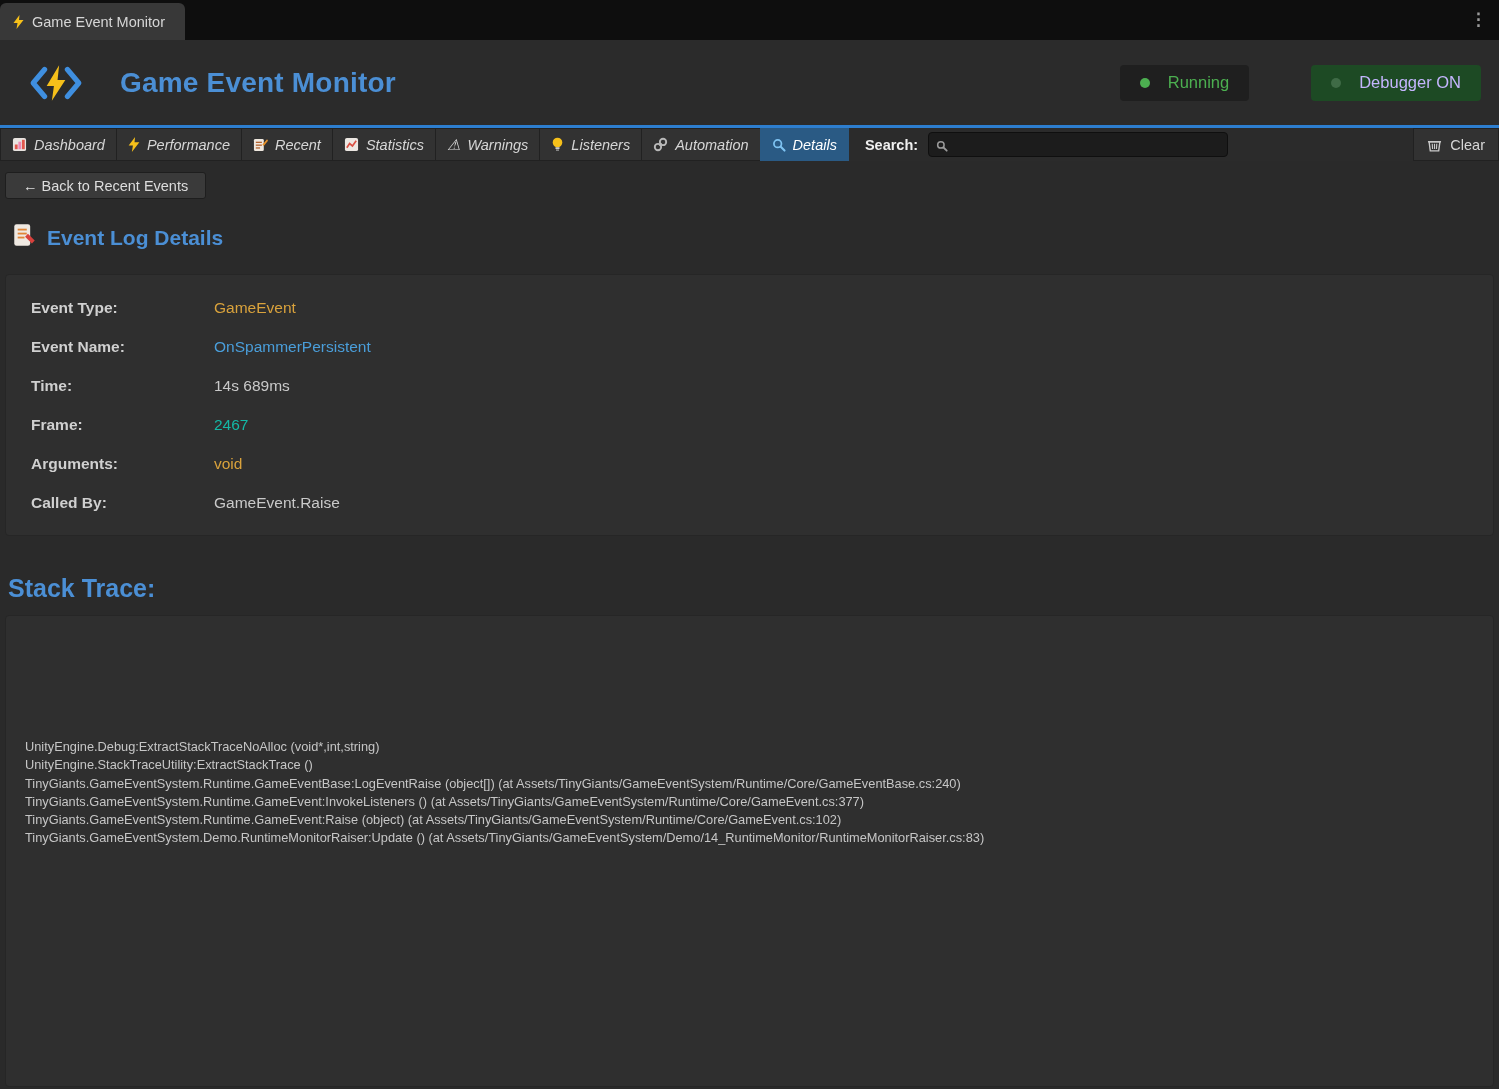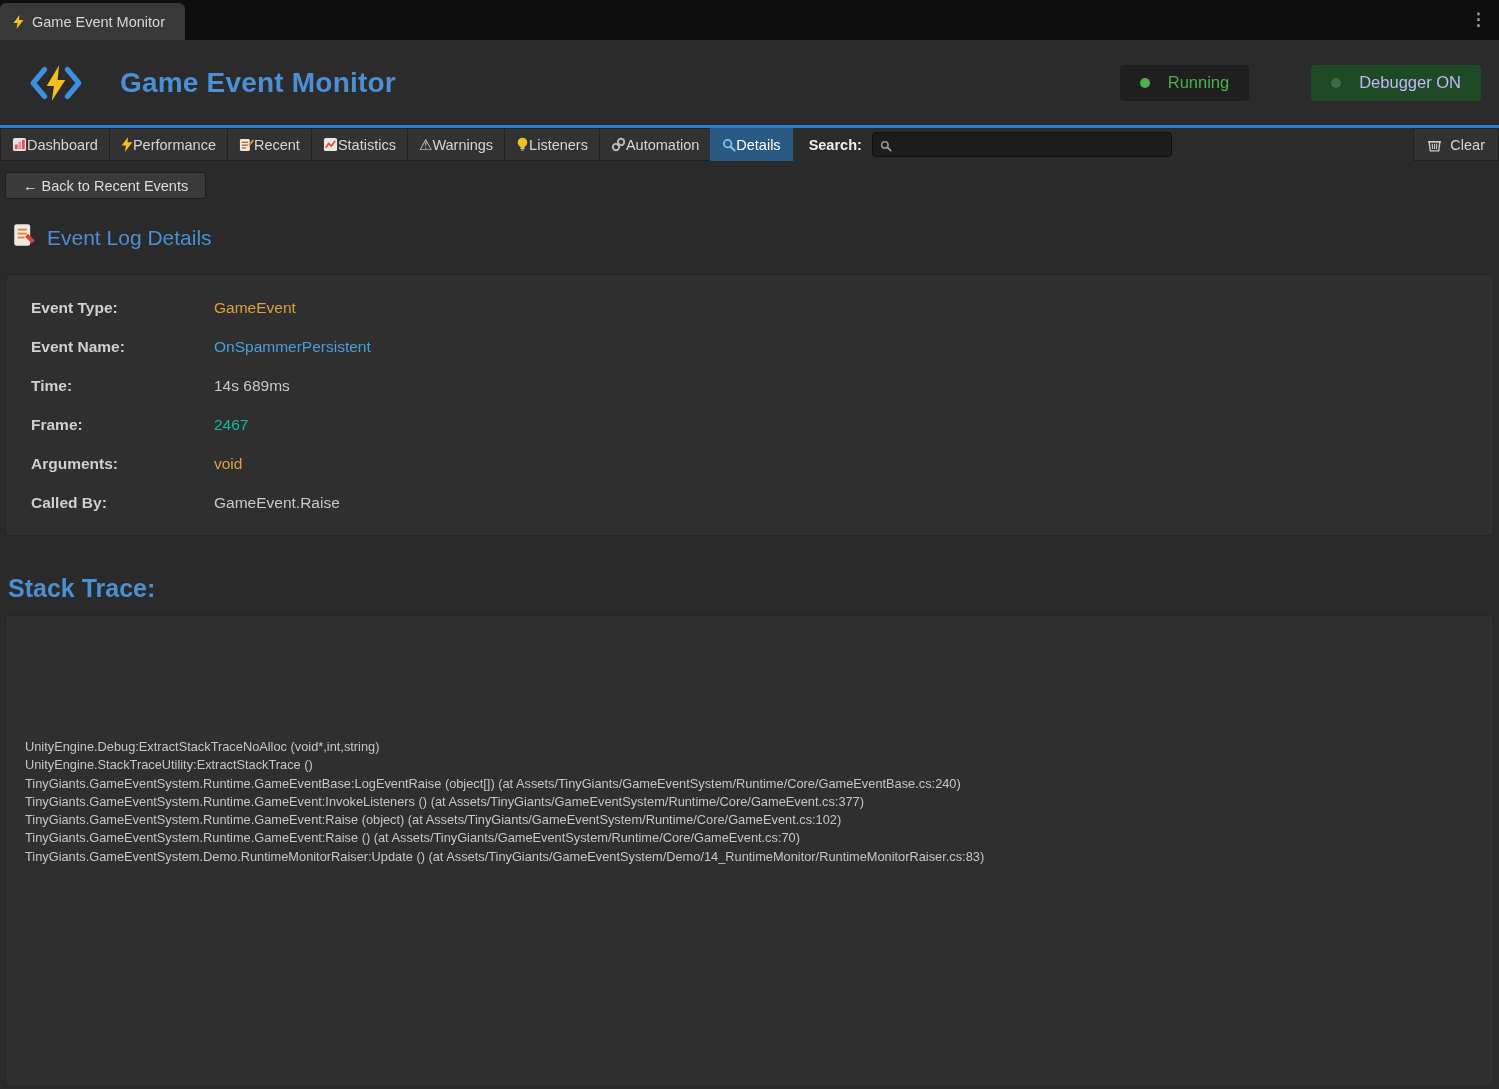--- a/index.html
+++ b/index.html
@@ -28,23 +28,23 @@
   .badge .dot { width:10px; height:10px; border-radius:50%; }
   .badge-running { background:#1f1f1f; color:#4caf50; }
   .badge-running .dot { background:#4caf50; }
   .badge-debugger { background:#1d4a24; color:#c4b5fd;margin-left:46px; }
   .badge-debugger .dot { background:#3f6b46; }
   .divider { height:3px; background:#2d7ecf; }
 
   
   .toolbar { height:33px; display:flex; align-items:stretch; background:#2b2b2b; }
   .tb-tab {
-    display:flex; align-items:center; padding:0 11px;
+    display:flex; align-items:center; gap:7px; padding:0 11px;
     background:#323232; border:1px solid #212121; margin-left:-1px;
-    color:#d6d6d6; font-size:14.5px; cursor:default; white-space:nowrap;
+    color:#d6d6d6; font-size:14.5px; cursor:default; white-space:nowrap;font-style:italic;
   }
   .tb-tab:first-child { margin-left:0; }
   .tb-tab.active { background:#2a5a84; border-color:#2a5a84; color:#ffffff; z-index:1; }
   .tb-ic { display:flex; align-items:center; }
   .warn-glyph { color:#d8d8d8; font-size:15px; line-height:1; }
   .search-label { display:flex; align-items:center; margin:0 10px 0 16px; color:#f0f0f0; font-weight:700; font-size:14.5px; }
   .search-box { align-self:center; position:relative; width:300px; height:25px; }
   .search-box input {
     width:100%; height:100%; box-sizing:border-box; background:#1c1c1c;
     border:1px solid #0f0f0f; border-radius:4px; color:#cccccc;
@@ -56,21 +56,21 @@
   
   .back-row { margin:11px 0 0 5px; }
   .back-btn {
     display:inline-flex; align-items:center; height:27px; padding:0 17px;
     background:#3a3a3a; border:1px solid #1e1e1e; border-radius:3px;
     color:#dddddd; font-size:14.5px; font-family:inherit; cursor:default;
   }
 
   
   .section-head { display:flex; align-items:center; gap:11px; margin:24px 0 0 13px; }
-  .section-head h2 { margin:0; font-size:21px; font-weight:400; color:#4b8fd5; }
+  .section-head h2 { margin:0; font-size:21px; font-weight:700; color:#4b8fd5; }
 
   
   .details-panel { margin:22px 5px 0 5px; background:#2f2f2f; border:1px solid #262626; border-radius:4px; padding:13px 0 13px 25px; }
   .detail-row { display:flex; align-items:center; height:39px; font-size:15.5px; }
   .detail-label { width:183px; font-weight:700; color:#d0d0d0; }
   .v-blue   { color:#4a9eda; }
   .v-orange { color:#d9a23c; }
   .v-green  { color:#14b8a6; }
   .v-def    { color:#c9c9c9; }
 
@@ -265,15 +265,14 @@
   </div>
 </div>
 
 <h2 class="stack-head">Stack Trace:</h2>
 <div class="stack-panel">
   <div class="stack-line">UnityEngine.Debug:ExtractStackTraceNoAlloc (void*,int,string)</div>
   <div class="stack-line">UnityEngine.StackTraceUtility:ExtractStackTrace ()</div>
   <div class="stack-line">TinyGiants.GameEventSystem.Runtime.GameEventBase:LogEventRaise (object[]) (at Assets/TinyGiants/GameEventSystem/Runtime/Core/GameEventBase.cs:240)</div>
   <div class="stack-line">TinyGiants.GameEventSystem.Runtime.GameEvent:InvokeListeners () (at Assets/TinyGiants/GameEventSystem/Runtime/Core/GameEvent.cs:377)</div>
   <div class="stack-line">TinyGiants.GameEventSystem.Runtime.GameEvent:Raise (object) (at Assets/TinyGiants/GameEventSystem/Runtime/Core/GameEvent.cs:102)</div>
-  <div class="stack-line">TinyGiants.GameEventSystem.Runtime.GameEvent:Raise () (at Assets/TinyGiants/GameEventSystem/Runtime/Core/GameEvent.cs:70)</div>
   <div class="stack-line">TinyGiants.GameEventSystem.Demo.RuntimeMonitorRaiser:Update () (at Assets/TinyGiants/GameEventSystem/Demo/14_RuntimeMonitor/RuntimeMonitorRaiser.cs:83)</div>
 </div>
 
 </body></html>

